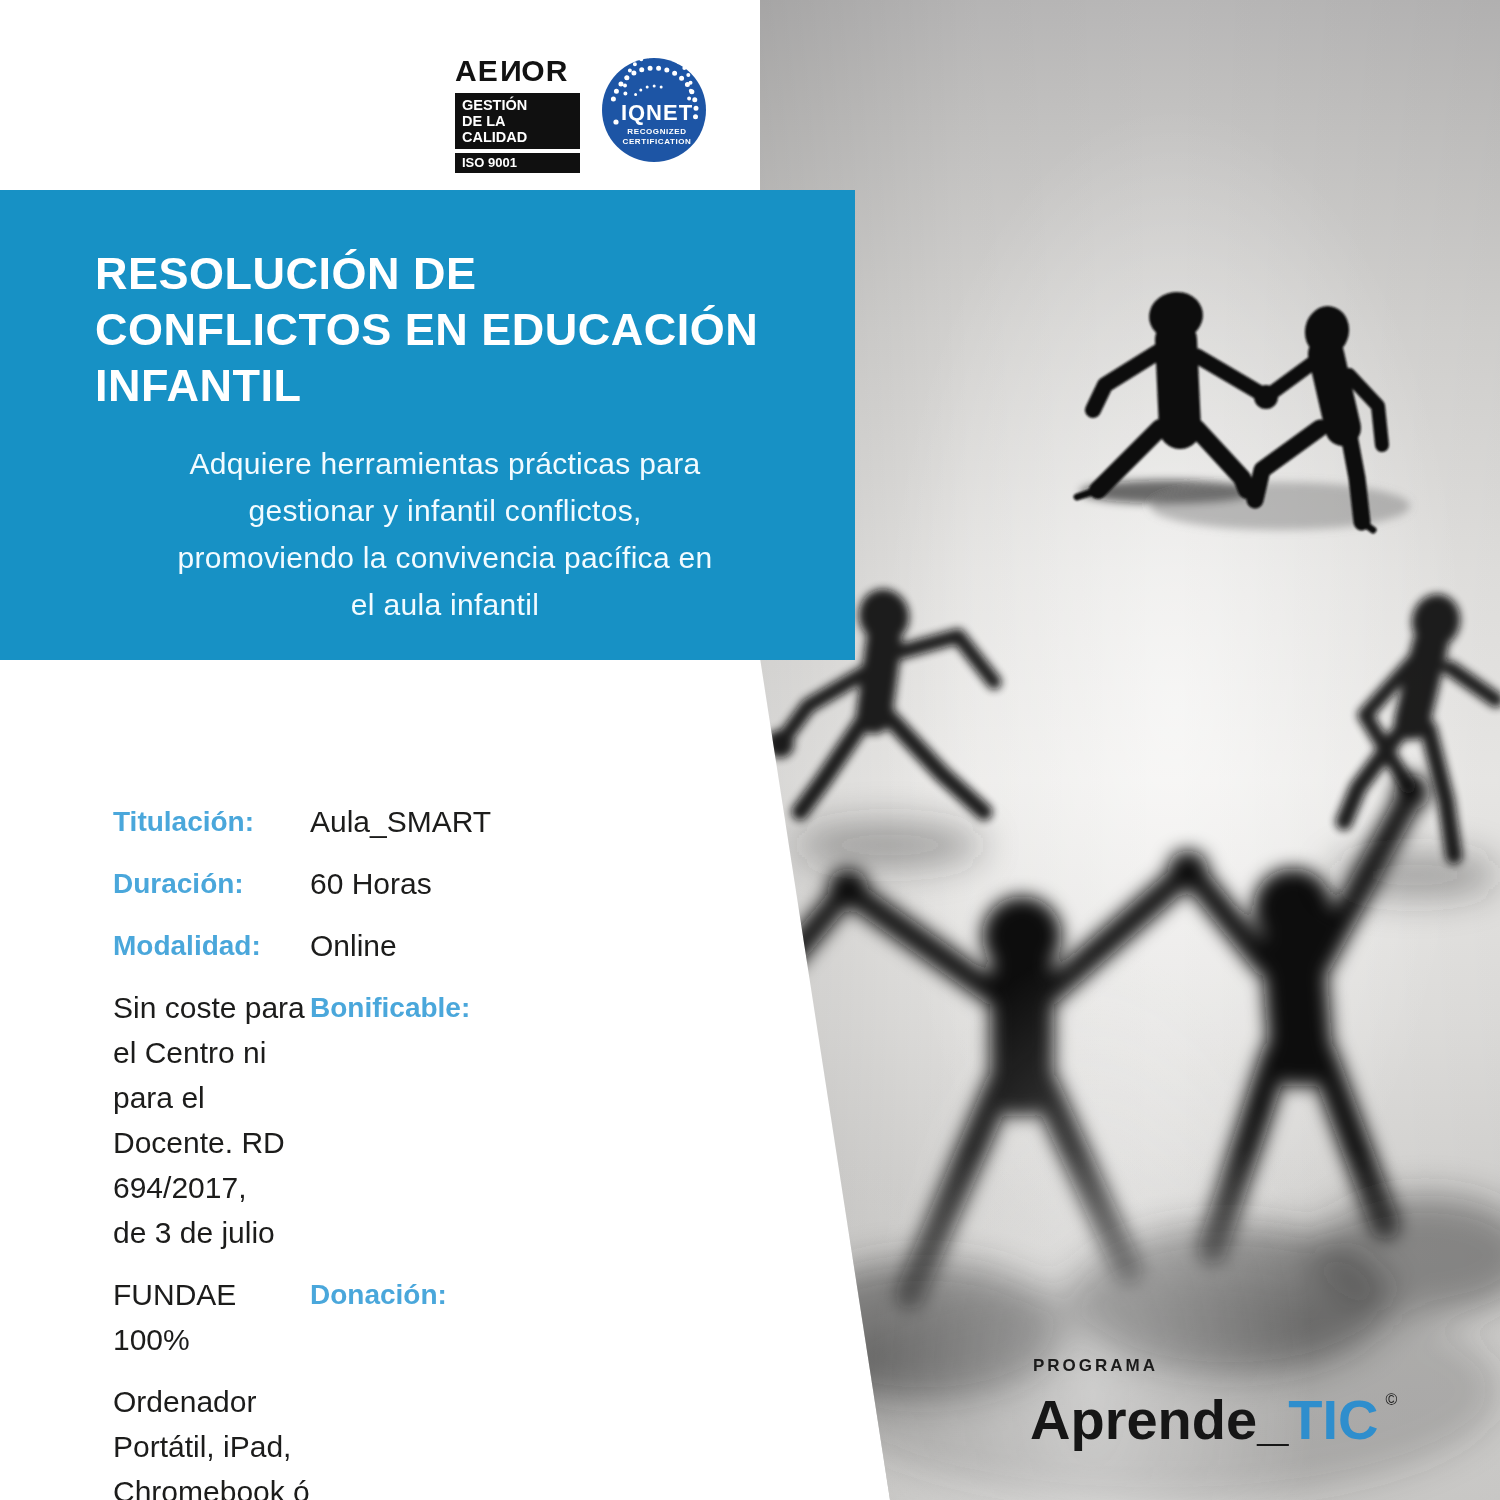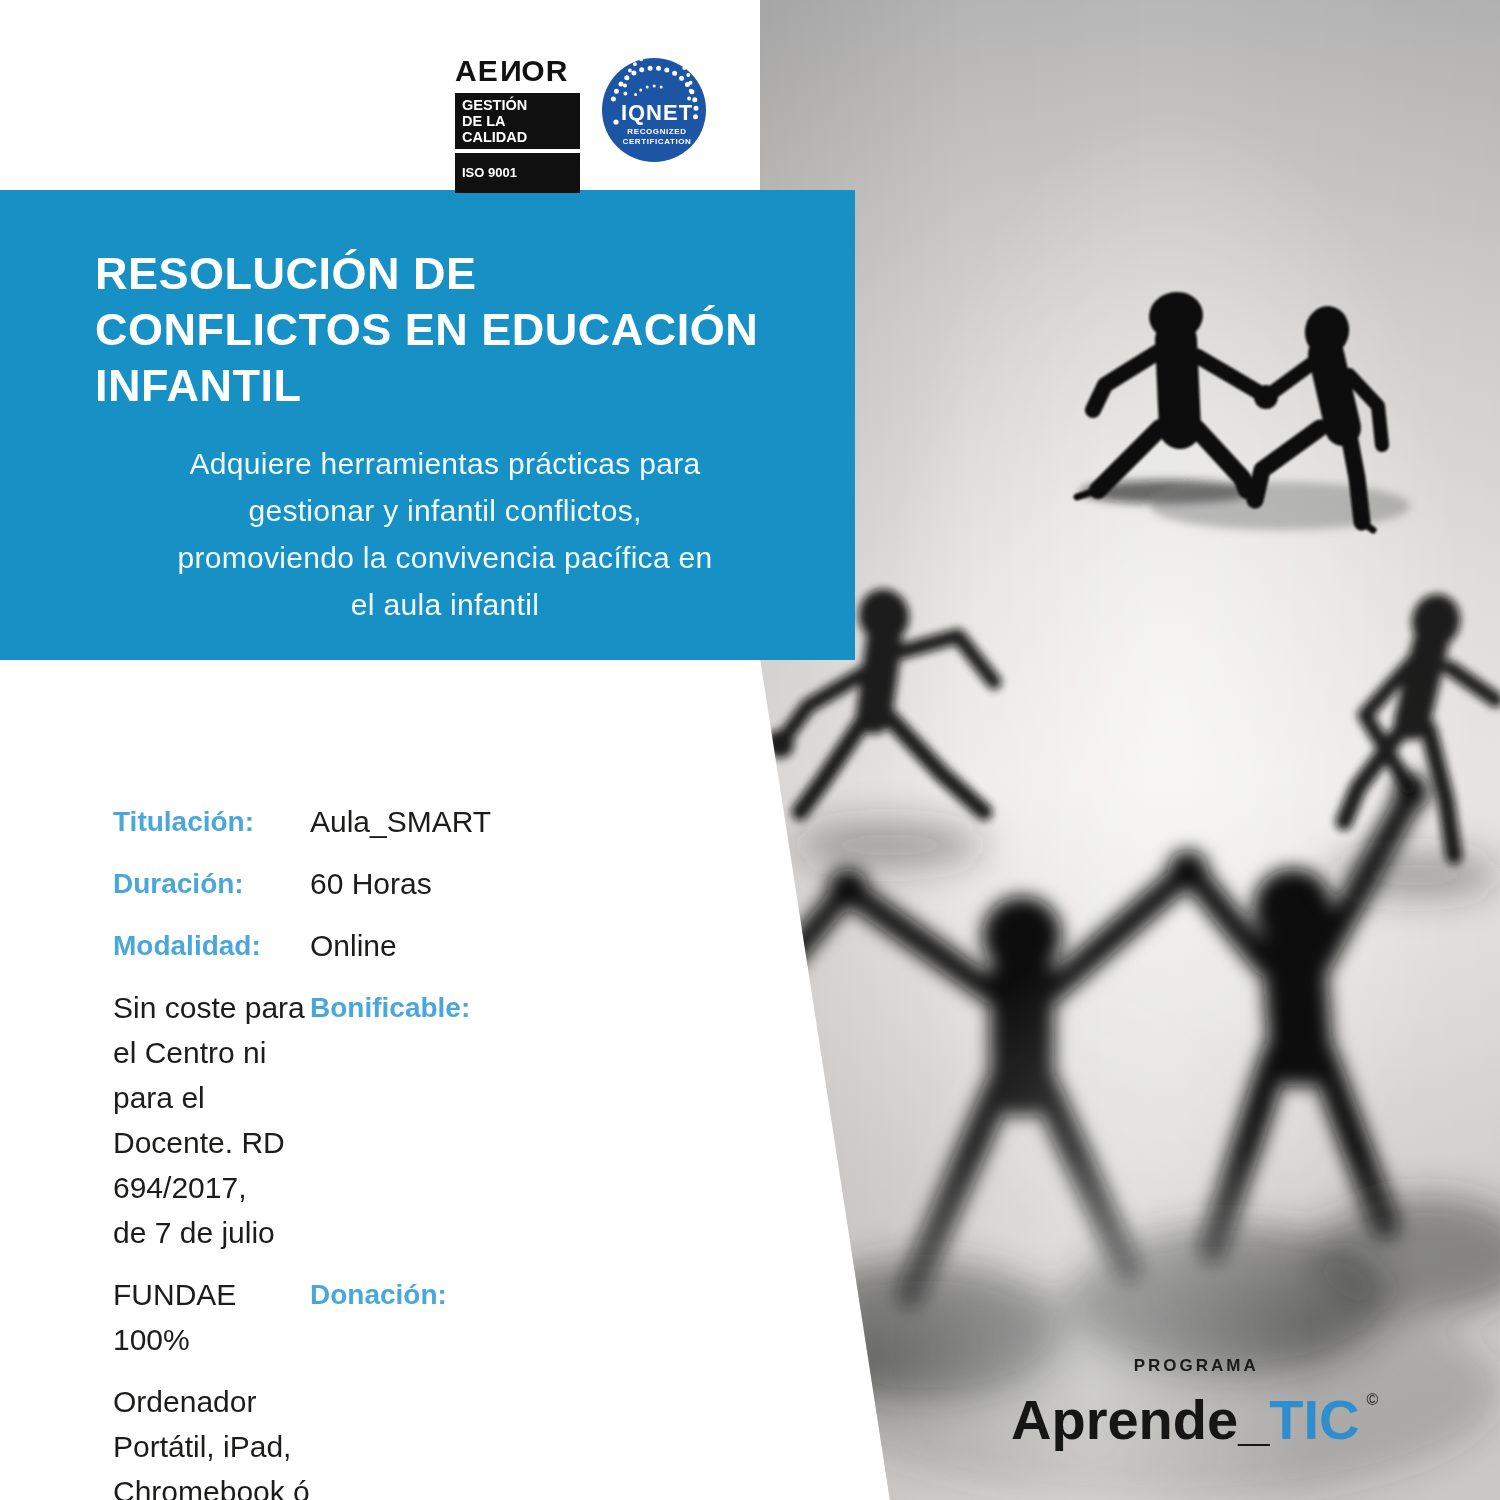--- a/index.html
+++ b/index.html
@@ -14,39 +14,39 @@
   }
   .photo svg{display:block;}
   
   .certs{position:absolute;left:0;top:0;width:760px;height:190px;z-index:3;}
   .aenor{position:absolute;left:455px;top:56px;width:125px;}
   .aenor-name{font-size:30px;font-weight:700;letter-spacing:1px;color:#121212;line-height:30px;}
   .mirN{display:inline-block;transform:scaleX(-1);}
   .aenor-box1{margin-top:7px;background:#101010;color:#ffffff;font-size:14.5px;font-weight:700;
     line-height:16px;padding:4px 7px;}
   .aenor-box2{margin-top:4px;background:#101010;color:#ffffff;font-size:13px;font-weight:700;
-    line-height:14px;padding:13px 7px;}
+    line-height:14px;padding:3px 7px;}
   .iqnet{position:absolute;left:600px;top:56px;}
   
   .banner{
     position:absolute;left:0;top:190px;width:855px;height:470px;background:#1791c5;z-index:2;
     box-sizing:border-box;padding:56px 60px 0 95px;
   }
   .title-line{color:#ffffff;font-size:45px;font-weight:700;line-height:56px;letter-spacing:0.5px;}
   .subtitle{margin-top:26px;text-align:center;}
   .subtitle-line{color:#f2fbff;font-size:30px;font-weight:400;line-height:47px;letter-spacing:0.3px;}
   
   .details{
     position:absolute;left:113px;top:799px;width:670px;z-index:2;
     display:grid;grid-template-columns:197px 1fr;row-gap:17px;column-gap:0;
   }
   .dlabel{color:#4aa7db;font-size:28px;font-weight:700;line-height:45px;}
   .dval{color:#1c1c1b;font-size:30px;font-weight:400;line-height:45px;}
   
-  .program-logo{position:absolute;left:251px;top:1356px;z-index:2;text-align:center;}
+  .program-logo{position:absolute;left:270px;top:1356px;z-index:2;}
   .kicker{font-size:17px;font-weight:700;letter-spacing:3px;color:#1b1b1b;margin-left:3px;}
   .brand{margin-top:11px;font-size:56px;font-weight:700;letter-spacing:0;color:#161616;white-space:nowrap;}
   .brand .tic{color:#2f8ecd;}
   .brand .mark{font-size:16px;font-weight:400;color:#222;vertical-align:34px;margin-left:7px;}
 </style>
 </head>
 <body>
 
 <div class="page">
 
@@ -233,21 +233,21 @@
     </div>
 
     <div class="dlabel">Modalidad:</div>
     <div class="dval">
       <div>Online</div>
     </div>
 
     <div class="dval">
       <div>Sin coste para el Centro ni</div>
       <div>para el Docente. RD 694/2017,</div>
-      <div>de 7 de julio</div>
+      <div>de 3 de julio</div>
     </div>
 
     <div class="dlabel">Bonificable:</div>
     <div class="dval">
       <div>FUNDAE 100%</div>
     </div>
 
     <div class="dlabel">Donación:</div>
     <div class="dval">
       <div>Ordenador Portátil, iPad,</div>

